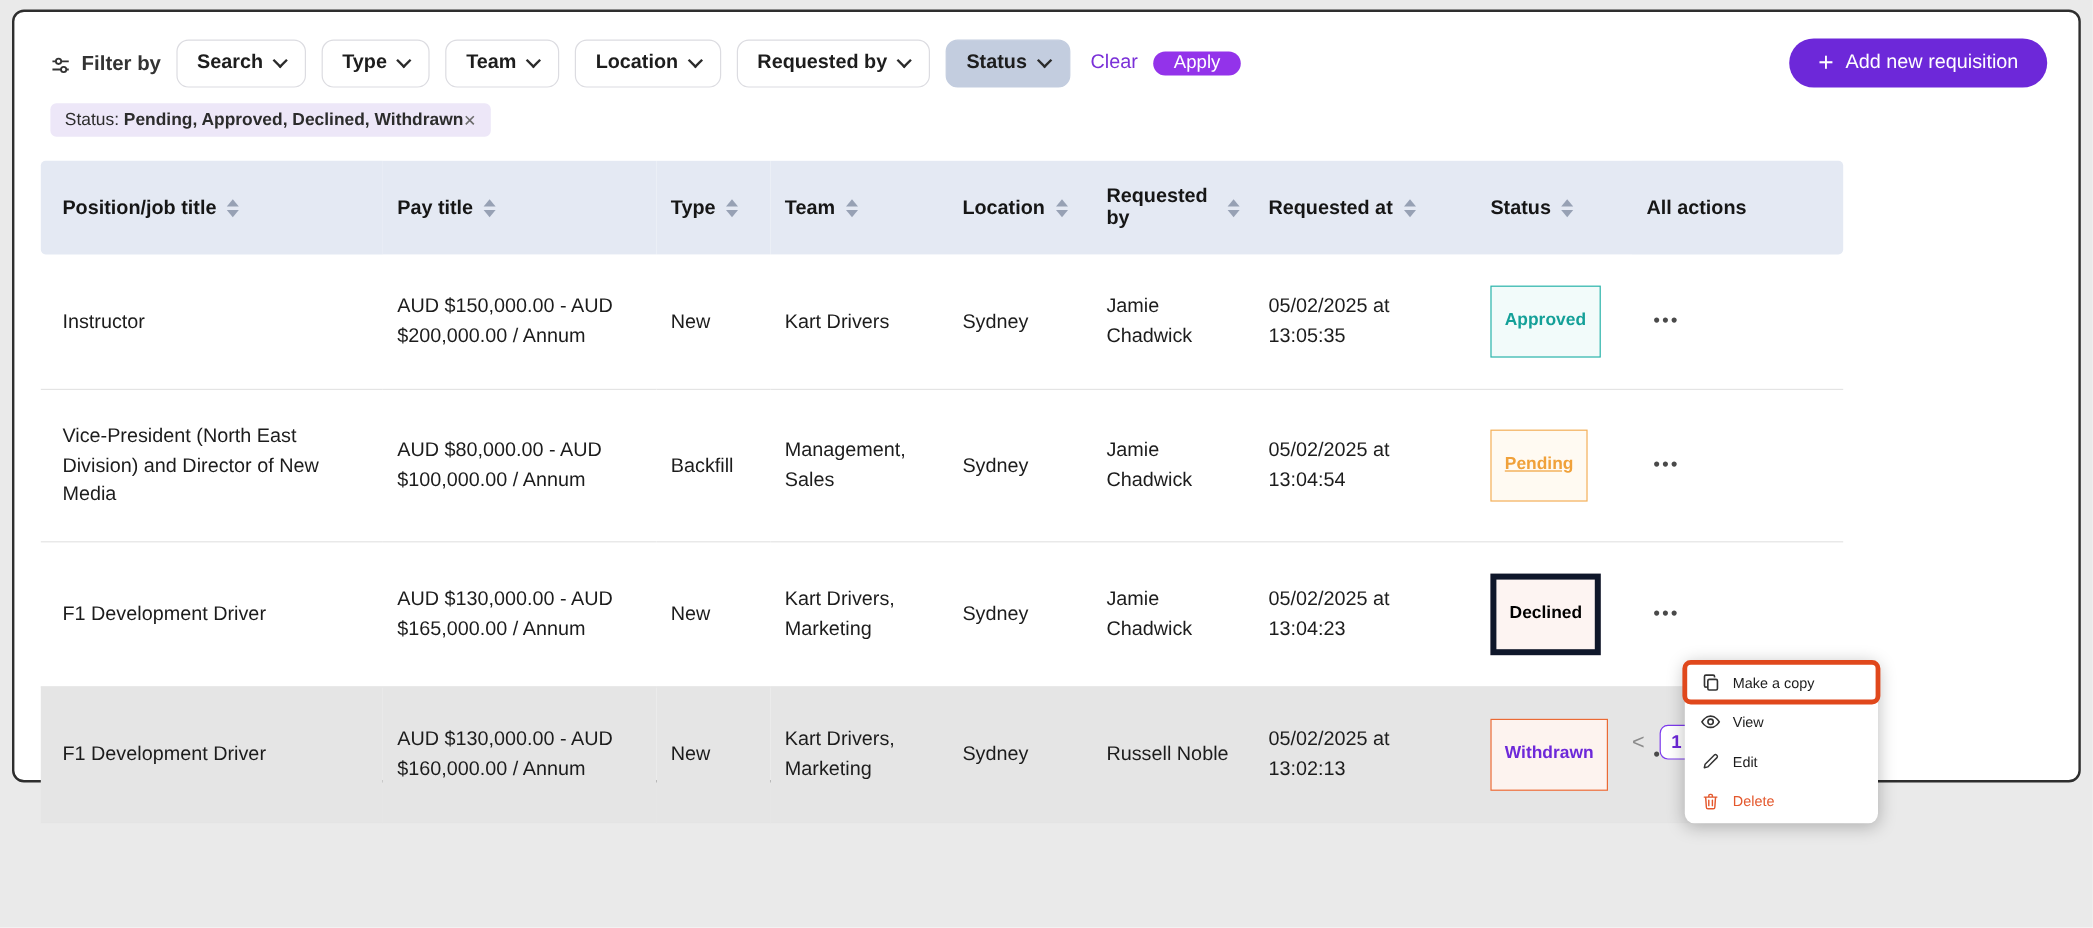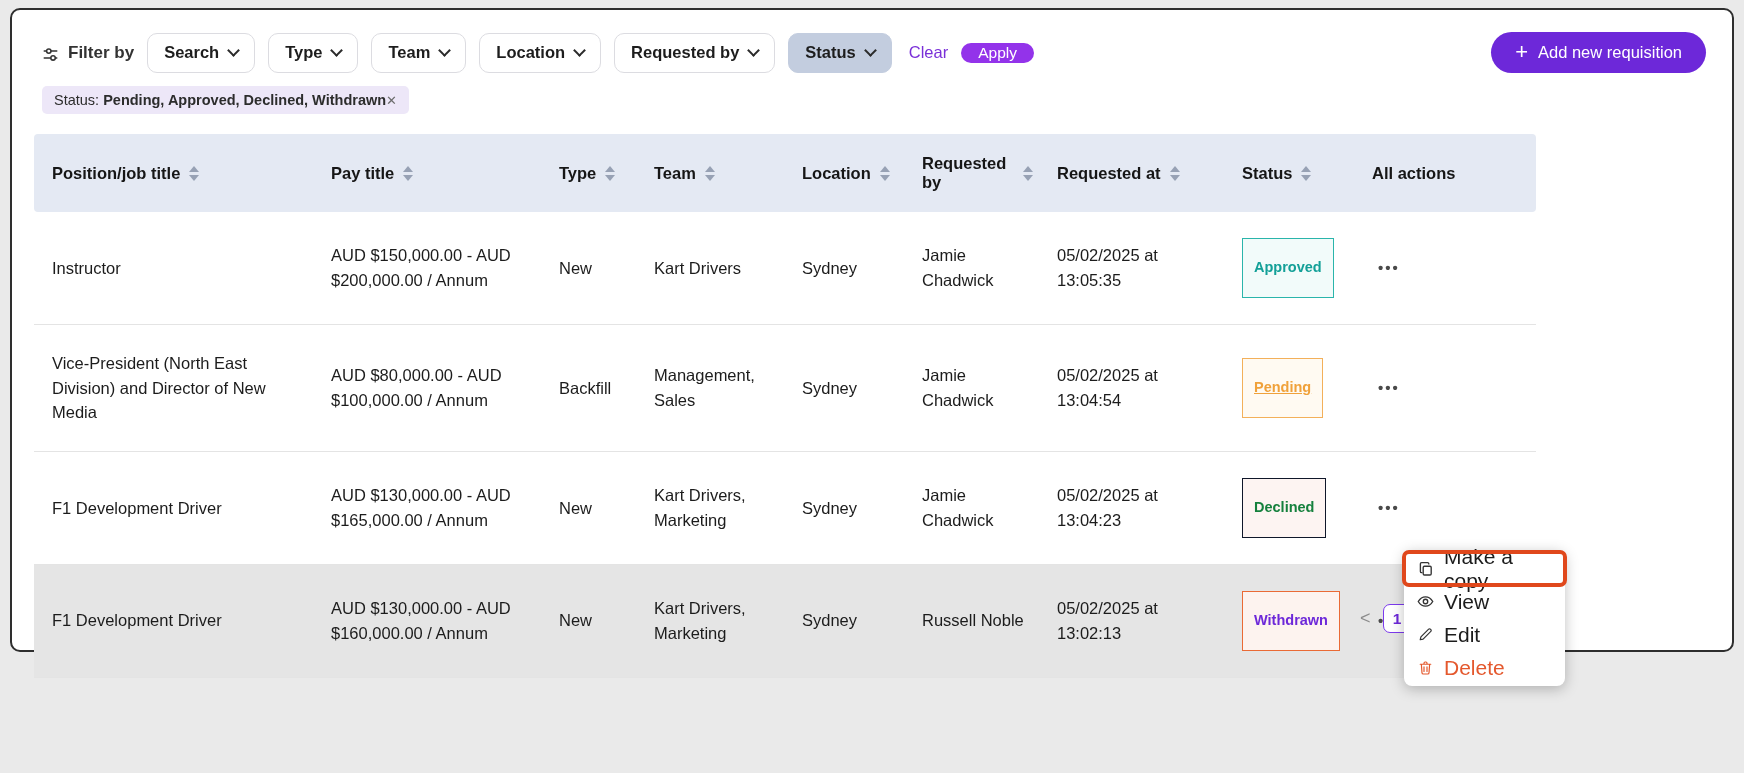--- a/index.html
+++ b/index.html
@@ -73,41 +73,41 @@
     color:#1c1c1c; line-height:1.5;
   }
   tbody td:first-child { padding-left:18px; }
   tbody tr.highlighted { background:#e5e5e5; }
   .badge {
     display:inline-block; padding:18px 11px; border-radius:0;
     font-size:14.5px; font-weight:600; white-space:nowrap; background:#fff;
   }
   .badge.approved  { color:#14a098; border:1px solid #2ab5ab; background:#f2fbfa; }
   .badge.pending   { color:#f0a13a; border:1px solid #f3b05a; background:#fffaf2;text-decoration:underline; }
-  .badge.declined  { color:#15803d; border:1px solid #0f172a; background:#fdf4f2;text-align:center; }
+  .badge.declined  { color:#000000; border:5px solid #0f172a; background:#fdf4f2;text-align:center; }
   .badge.withdrawn { color:#6d28d9; border:1px solid #ea6a35; background:#fdf3ef; }
   .kebab { background:none; border:none; cursor:pointer; font-size:15px; letter-spacing:2px; color:#4a4a4a; font-weight:700; padding:4px 6px; font-family:inherit; }
   
   .pagination { position:absolute; left:1348px; top:594px; display:flex; align-items:center; gap:12px; }
   .page-prev { color:#8b8b8b; font-size:18px; cursor:pointer; background:none; border:none; font-family:inherit; }
   .page-num {
     width:29px; height:29px; border:1.5px solid #7c3aed; border-radius:7px;
     color:#6d28d9; font-size:15.5px; font-weight:700;
     display:flex; align-items:center; justify-content:center; cursor:pointer; background:#fff;
   }
   
   .context-menu {
     position:absolute; left:1404px; top:550px; width:161px;
     background:#fff; border-radius:8px;
     box-shadow:0 3px 14px rgba(0,0,0,0.25);
     padding:2px 0; z-index:10;
   }
   .menu-item {
     height:33px; display:flex; align-items:center; gap:10px;
-    padding:0 13px; font-size:21px; color:#1c1c1c; cursor:pointer;
+    padding:0 13px; font-size:12px; color:#1c1c1c; cursor:pointer;
   }
   .menu-item.highlight { outline:4px solid #e0481c; outline-offset:-2px; border-radius:5px; }
   .menu-item.danger { color:#e4582d; }
   .mi-icon { width:17px; height:17px; flex:none; display:flex; align-items:center; justify-content:center; }
 </style>
 </head>
 <body>
 
 <div class="card">
 

